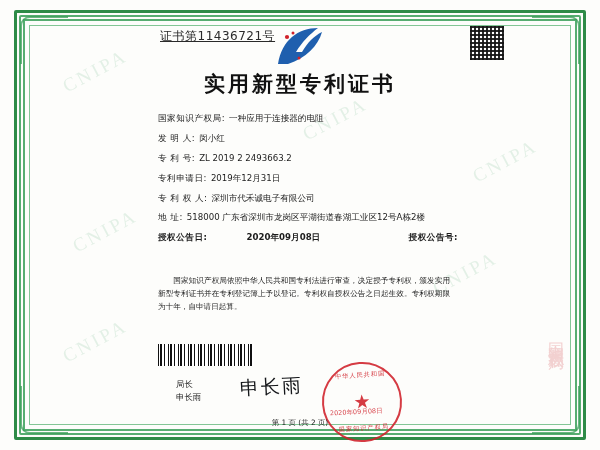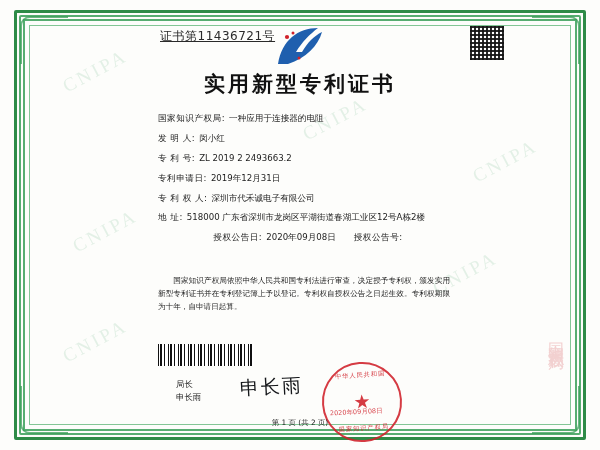--- a/index.html
+++ b/index.html
@@ -137,21 +137,22 @@
     flex: 0 0 auto;
     white-space: nowrap;
     letter-spacing: 0.5px;
   }
   .field .val {
     flex: 1 1 auto;
     margin-left: 4px;
     word-break: break-all;
   }
   .field.two {
-    justify-content: center;
+    justify-content: space-between;
+    font-weight: bold;
   }
   .inline-gap { display: inline-block; width: 18px; }
 
   
   .paras {
     position: absolute;
     left: 158px;
     top: 258px;
     width: 292px;
     font-size: 7.6px;

